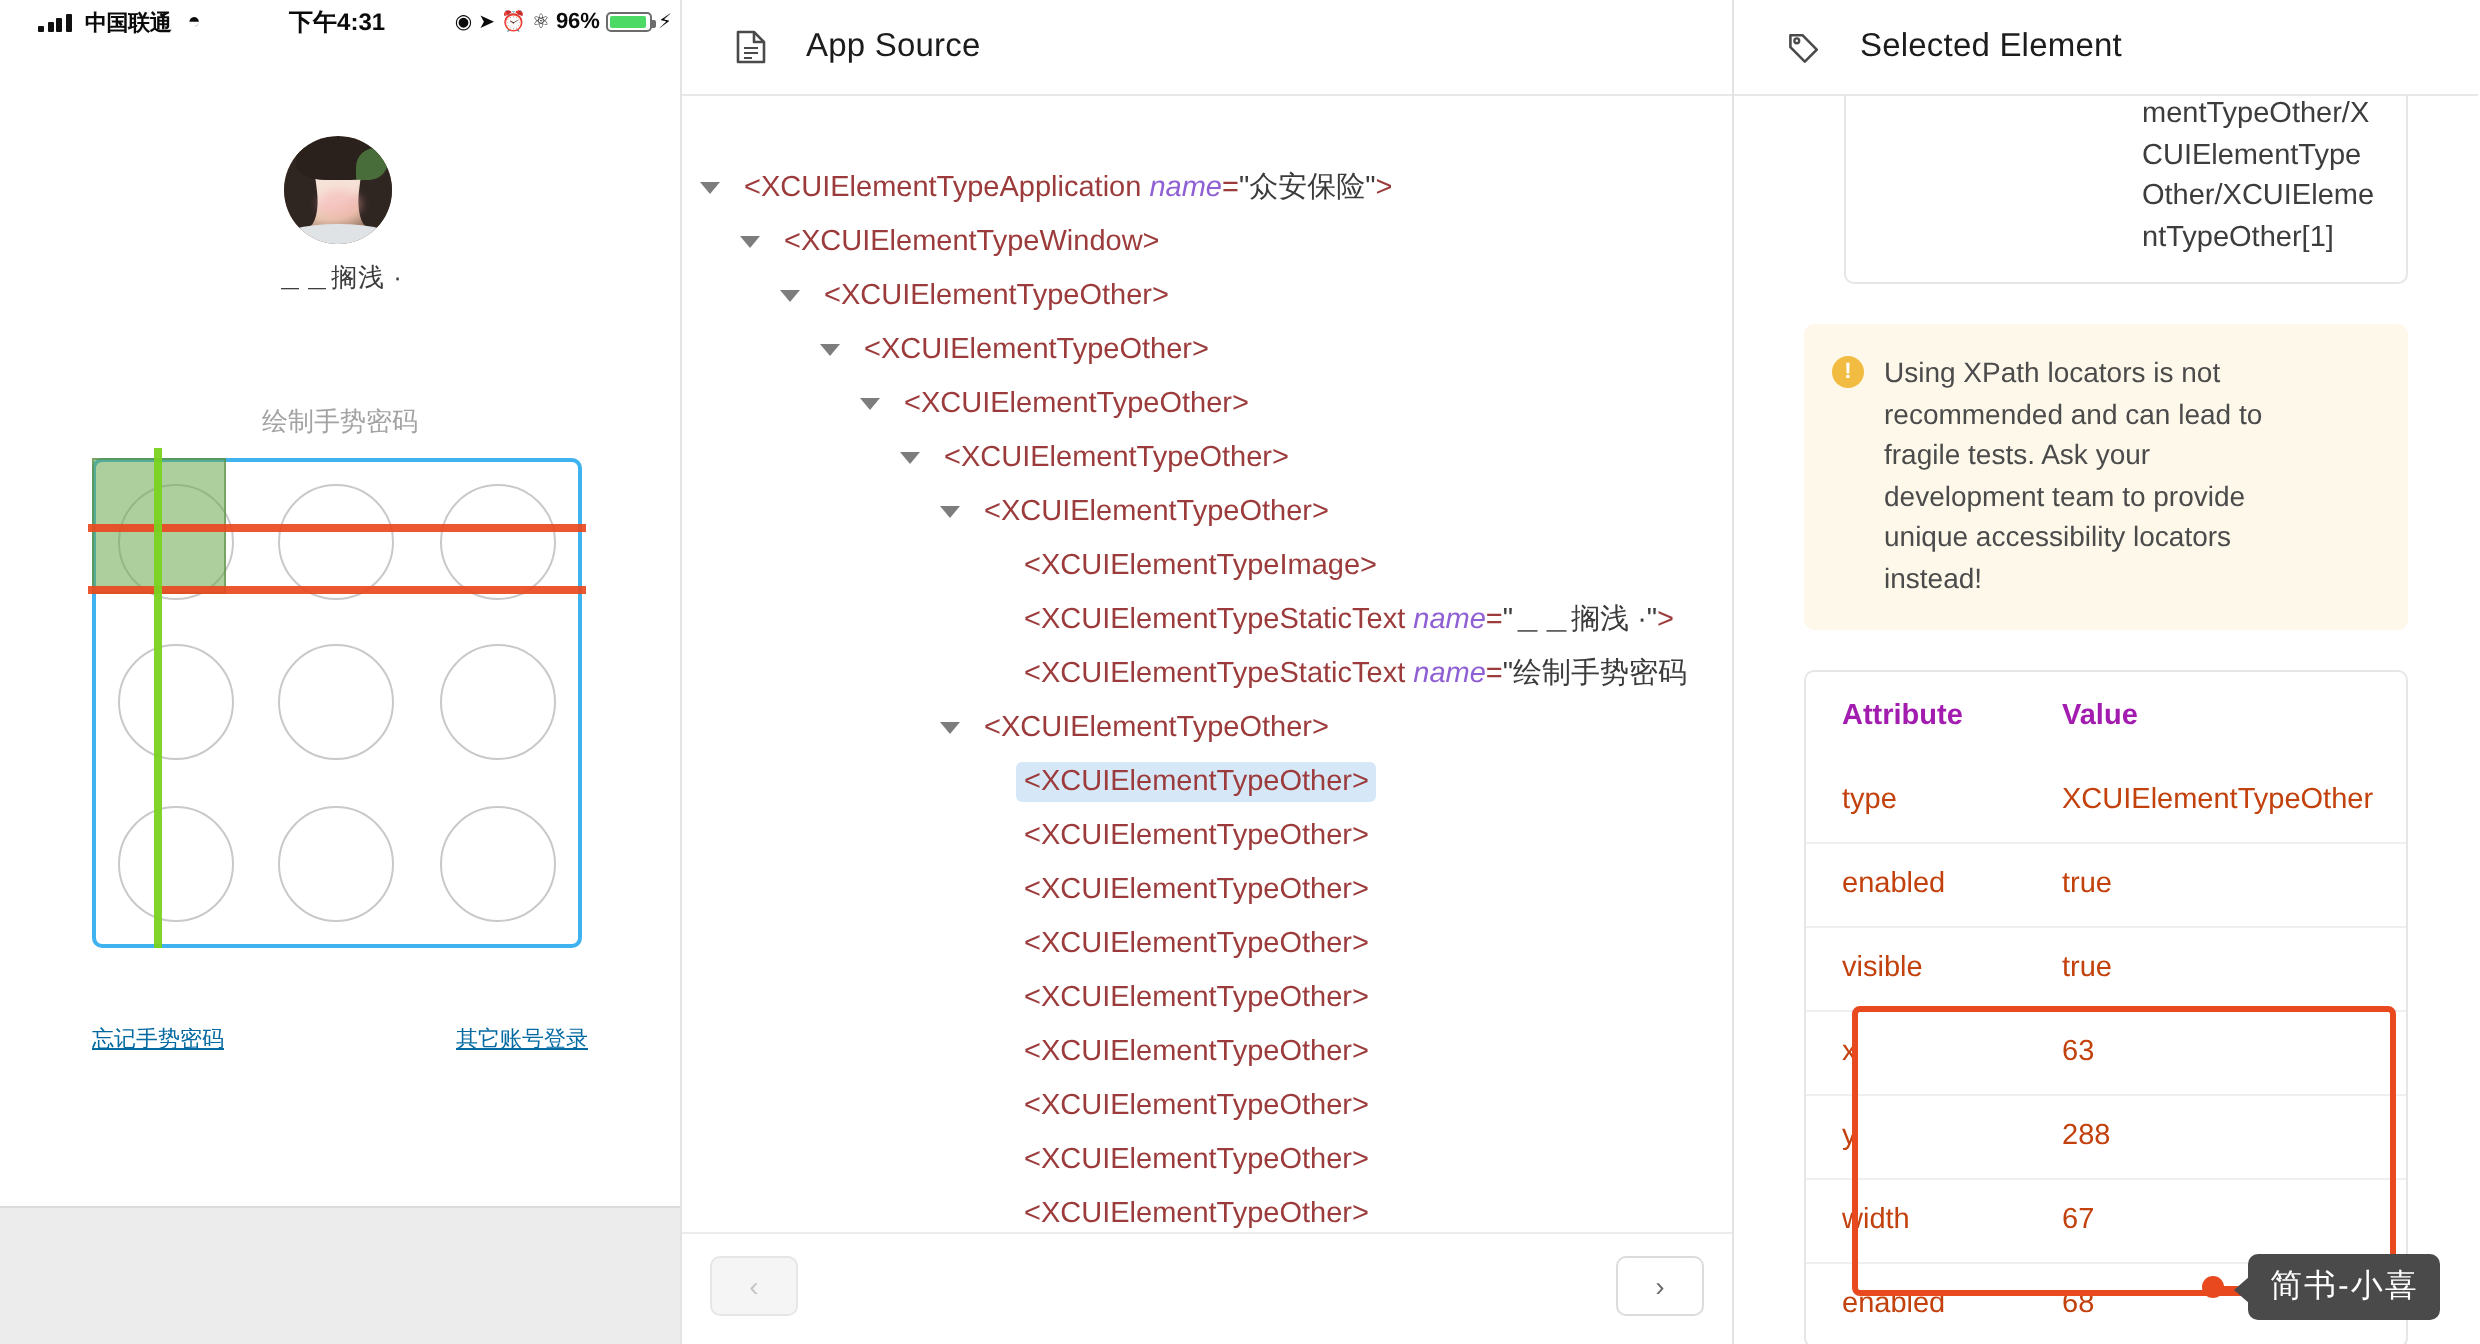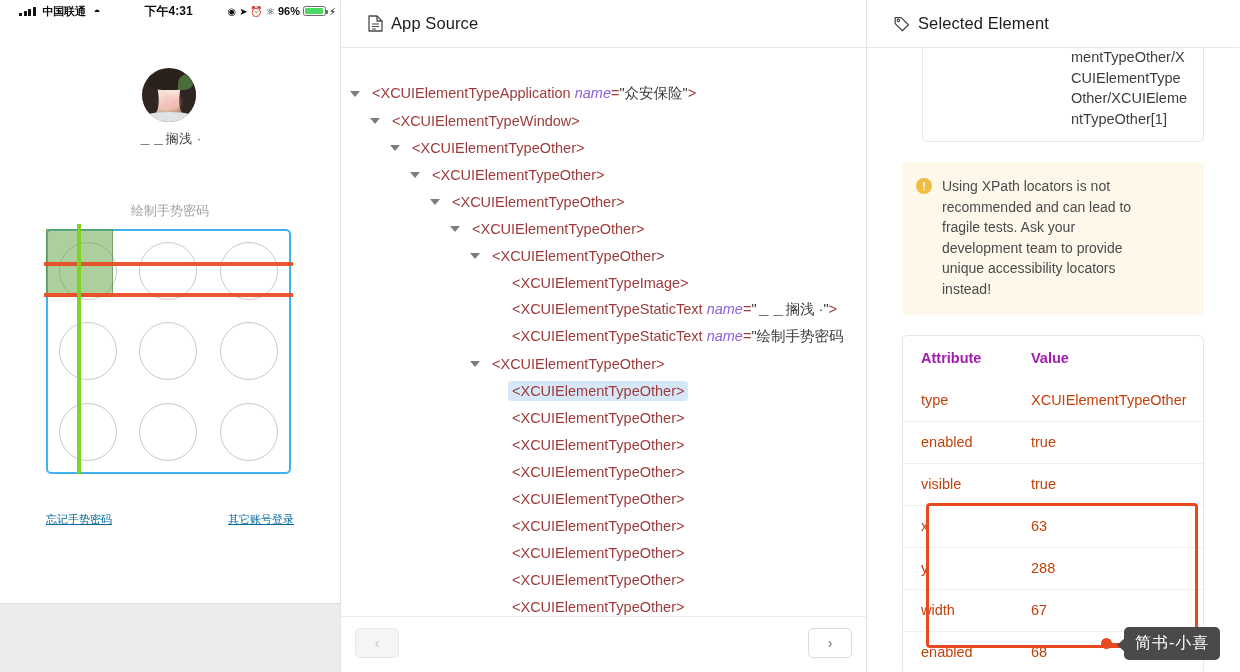--- a/index.html
+++ b/index.html
@@ -100,21 +100,21 @@
     font-size: 11px; color: #0369a1; text-decoration: underline;
   }
   .device-footline { position:absolute; left:0; top:603px; width:340px; height:1px; background:#dcdcdc; }
 
   
   .source-pane {
     position: relative; width: 526px; flex: 0 0 526px; height: 672px;
     background: #fff; border-right: 1px solid #e3e3e3; display:flex; flex-direction: column;
   }
   .pane-head {
-    height: 48px; flex: 0 0 48px; display: flex; align-items: center; gap: 8px;
+    height: 48px; flex: 0 0 48px; display: flex; align-items: center; gap: 20px;
     padding-left: 27px; border-bottom: 1px solid #e8e8e8; background: #fff;
   }
   .pane-head .ptitle { font-size: 16.5px; color: #1c1c1c; letter-spacing: .1px; }
   .doc-icon { width: 15px; height: 17px; position: relative; display:inline-block; }
   .doc-icon svg { display:block; }
 
   .tree {
     flex: 1 1 auto; padding: 32px 0 0 0; overflow: hidden; position: relative;
   }
   .node { display: flex; align-items: center; height: 27px; font-size: 14.5px; white-space: nowrap; }

